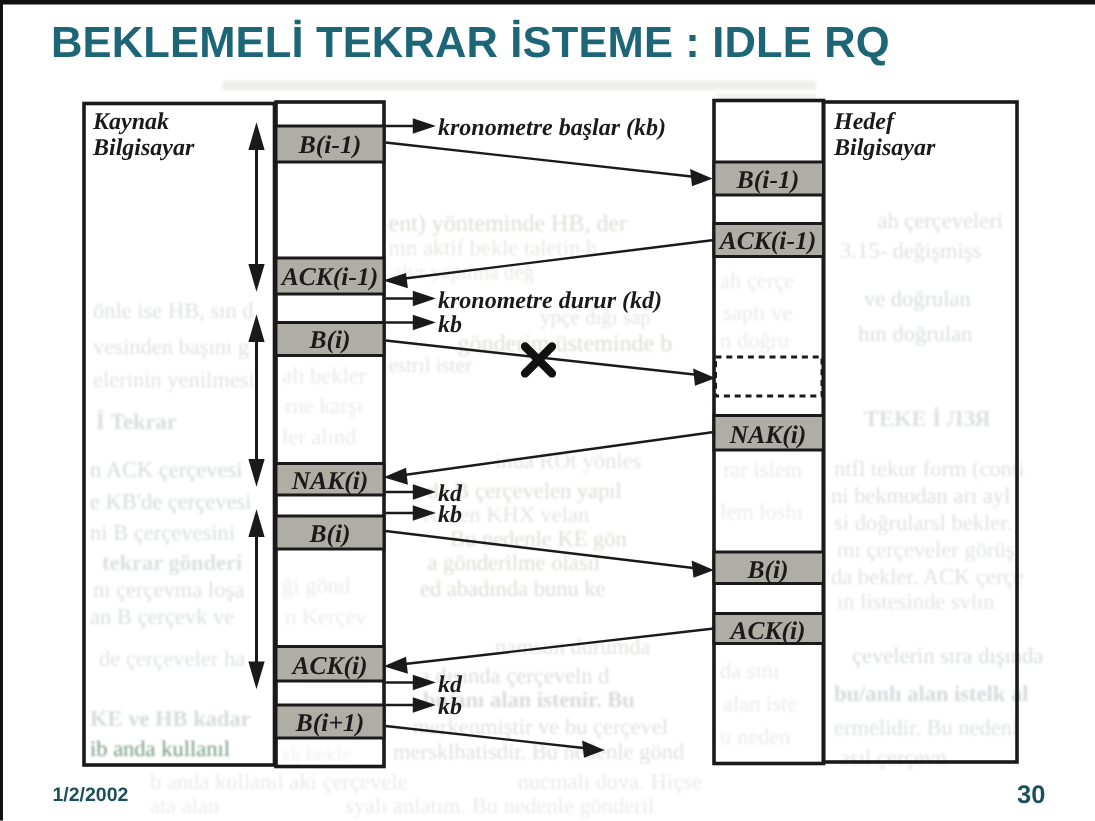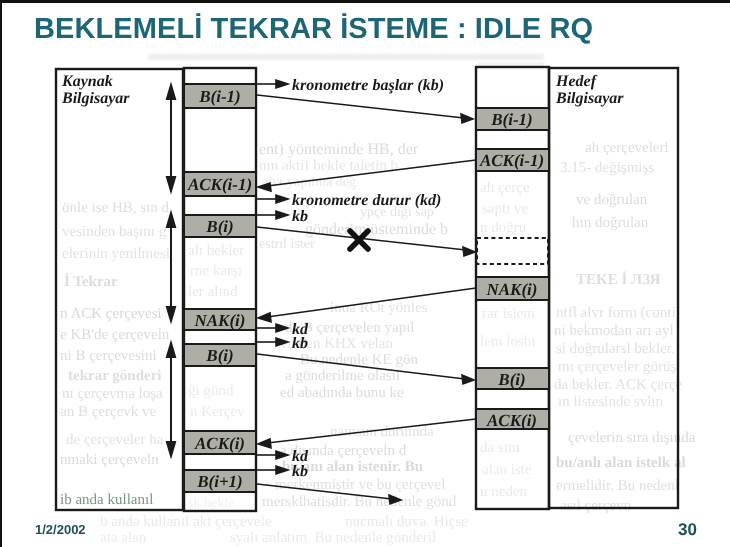--- a/index.html
+++ b/index.html
@@ -41,35 +41,35 @@
     <div class="bleed" style="left:280px;top:443px;font-size:15px;color:#c2c6c2;">a dışında çerçeveln d</div>
     <div class="bleed" style="left:282px;top:459px;font-size:15px;font-weight:bold;color:#bfc4c0;">bu/anı alan istenir. Bu</div>
     <div class="bleed" style="left:275px;top:477px;font-size:15px;color:#c8ccc8;">merkenmiştir ve bu çerçevel</div>
     <div class="bleed" style="left:262px;top:494px;font-size:15px;color:#c6cac6;">mersklhatisdir. Bu nedenle gönd</div>
 
     <div class="bleed" style="left:62px;top:200px;font-size:15px;color:#c6cac8;">önle ise HB, sın d</div>
     <div class="bleed" style="left:62px;top:224px;font-size:15px;color:#c9cdc9;">vesinden başını g</div>
     <div class="bleed" style="left:62px;top:246px;font-size:15px;color:#ccd0cc;">elerinin yenilmesi</div>
     <div class="bleed" style="left:64px;top:274px;font-size:15px;font-weight:bold;color:#c2c8c6;">İ Tekrar</div>
     <div class="bleed" style="left:60px;top:306px;font-size:15px;color:#b9c1bf;">n ACK çerçevesi</div>
-    <div class="bleed" style="left:60px;top:327px;font-size:15px;color:#bcc4c2;">e KB'de çerçeveln</div>
+    <div class="bleed" style="left:60px;top:327px;font-size:15px;color:#bcc4c2;">e KB'de çerçevesi</div>
     <div class="bleed" style="left:60px;top:348px;font-size:15px;color:#c2c8c6;">ni B çerçevesini</div>
     <div class="bleed" style="left:68px;top:368px;font-size:15px;font-weight:bold;color:#c4cac8;">tekrar gönderi</div>
     <div class="bleed" style="left:62px;top:386px;font-size:15px;color:#c6ccca;">nı çerçevma loşa</div>
     <div class="bleed" style="left:60px;top:404px;font-size:15px;color:#c4caca;">an B çerçevk ve</div>
     <div class="bleed" style="left:66px;top:432px;font-size:15px;color:#cbd0ce;">de çerçeveler ha</div>
-    <div class="bleed" style="left:60px;top:452px;font-size:15px;color:#bfc5c3;">nmaki çerçeveln</div>
+    <div class="bleed" style="left:60px;top:472px;font-size:15px;font-weight:bold;color:#bcc4c4;">KE ve HB kadar</div>
     <div class="bleed" style="left:60px;top:492px;font-size:15px;color:#14532d;">ib anda kullanıl</div>
 
     <div class="bleed" style="left:585px;top:140px;font-size:15px;color:#c5c9c7;">ah çerçeveleri</div>
     <div class="bleed" style="left:560px;top:160px;font-size:15px;color:#c9ccc8;">3.15- değişmişs</div>
     <div class="bleed" style="left:576px;top:192px;font-size:15px;color:#bec6c4;">ve doğrulan</div>
     <div class="bleed" style="left:572px;top:215px;font-size:15px;color:#c3c9c7;">hın doğrulan</div>
     <div class="bleed" style="left:576px;top:272px;font-size:15px;font-weight:bold;color:#c6cbc9;">TEKE İ ЛЗЯ</div>
-    <div class="bleed" style="left:556px;top:305px;font-size:15px;color:#c9cecb;">ntfl alvr form (conti</div>
+    <div class="bleed" style="left:556px;top:305px;font-size:15px;color:#c9cecb;">ntfl tekur form (conti</div>
     <div class="bleed" style="left:554px;top:323px;font-size:15px;color:#c6cbc8;">ni bekmodan arı ayl</div>
     <div class="bleed" style="left:556px;top:341px;font-size:15px;color:#c9cecb;">si doğrularsl bekler.</div>
     <div class="bleed" style="left:558px;top:359px;font-size:15px;color:#cbd0cd;">mı çerçeveler görüş</div>
     <div class="bleed" style="left:554px;top:377px;font-size:15px;color:#c9cecb;">da bekler. ACK çerçe</div>
     <div class="bleed" style="left:558px;top:394px;font-size:15px;color:#cdd1ce;">ın listesinde svlın</div>
 
     <div class="bleed" style="left:568px;top:430px;font-size:15px;color:#bfc6c4;">çevelerin sıra dışında</div>
     <div class="bleed" style="left:556px;top:455px;font-size:15px;font-weight:bold;color:#bac2c2;">bu/anlı alan istelk al</div>
     <div class="bleed" style="left:556px;top:478px;font-size:15px;color:#c6ccca;">ermelidir. Bu nedenl</div>
     <div class="bleed" style="left:560px;top:498px;font-size:15px;color:#c9cecb;">asıl çerçevn</div>

